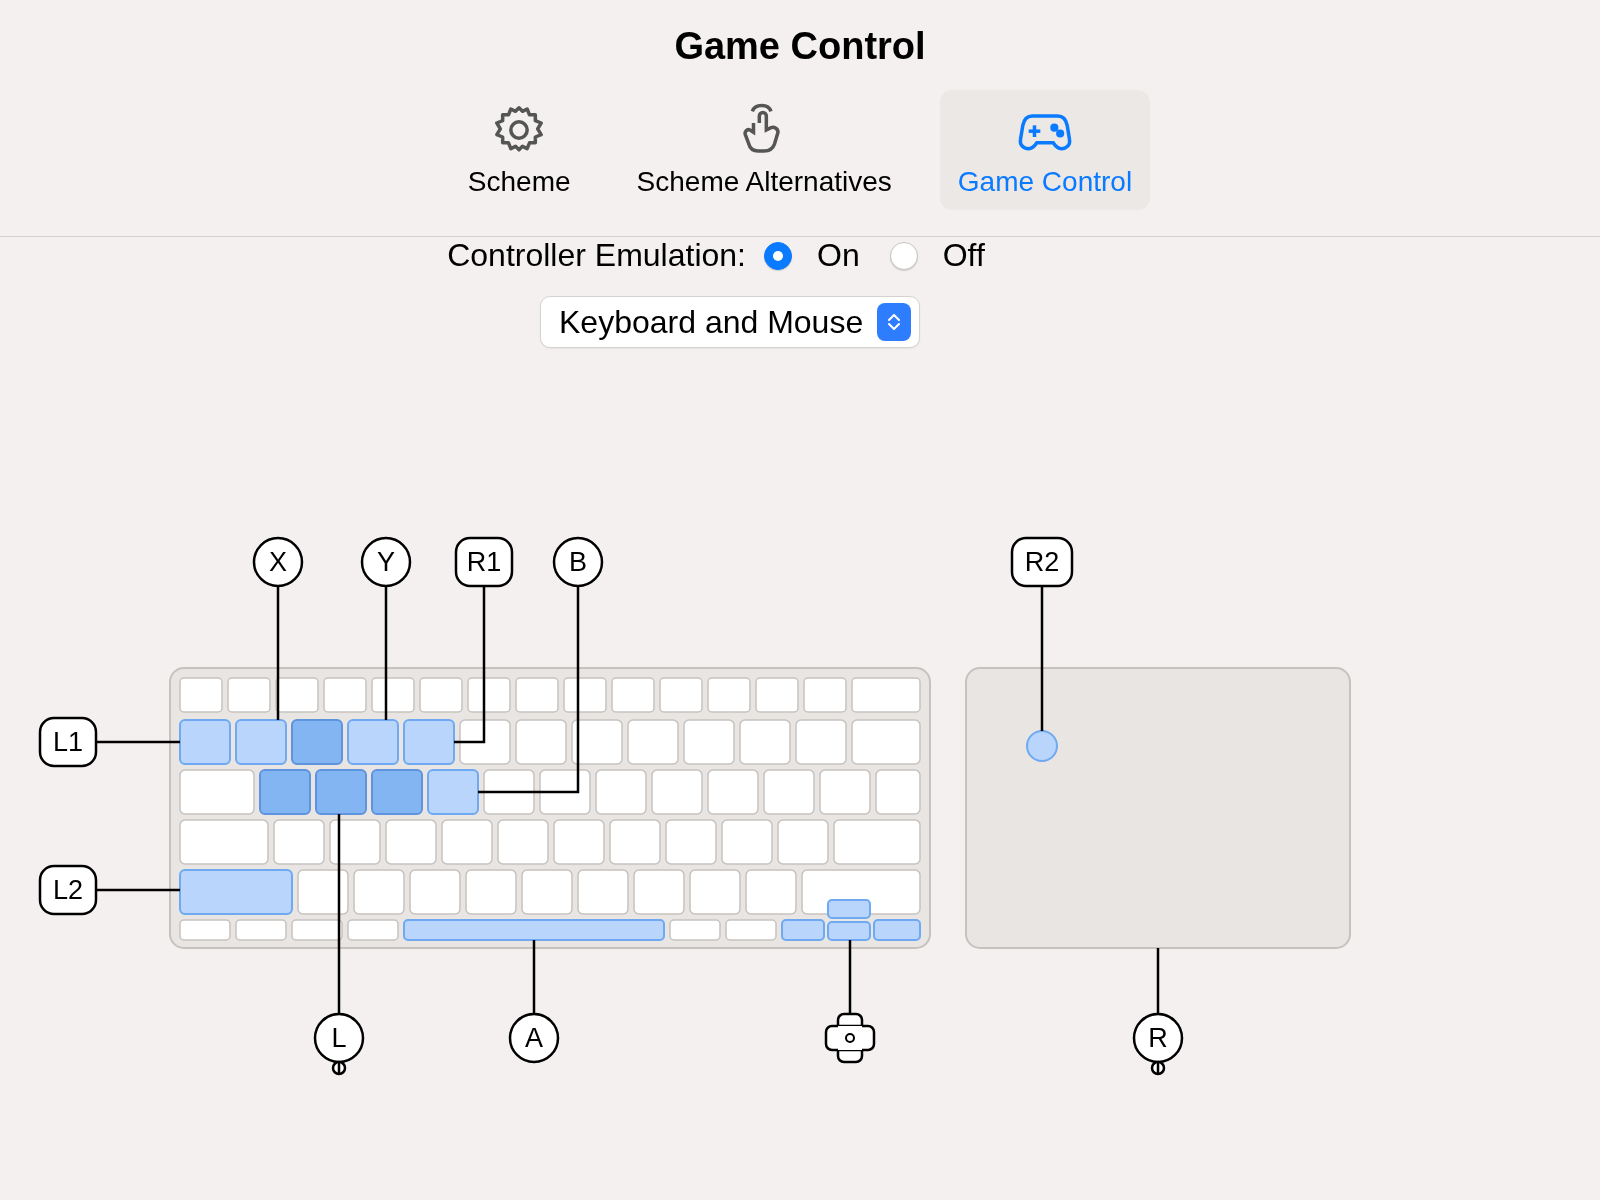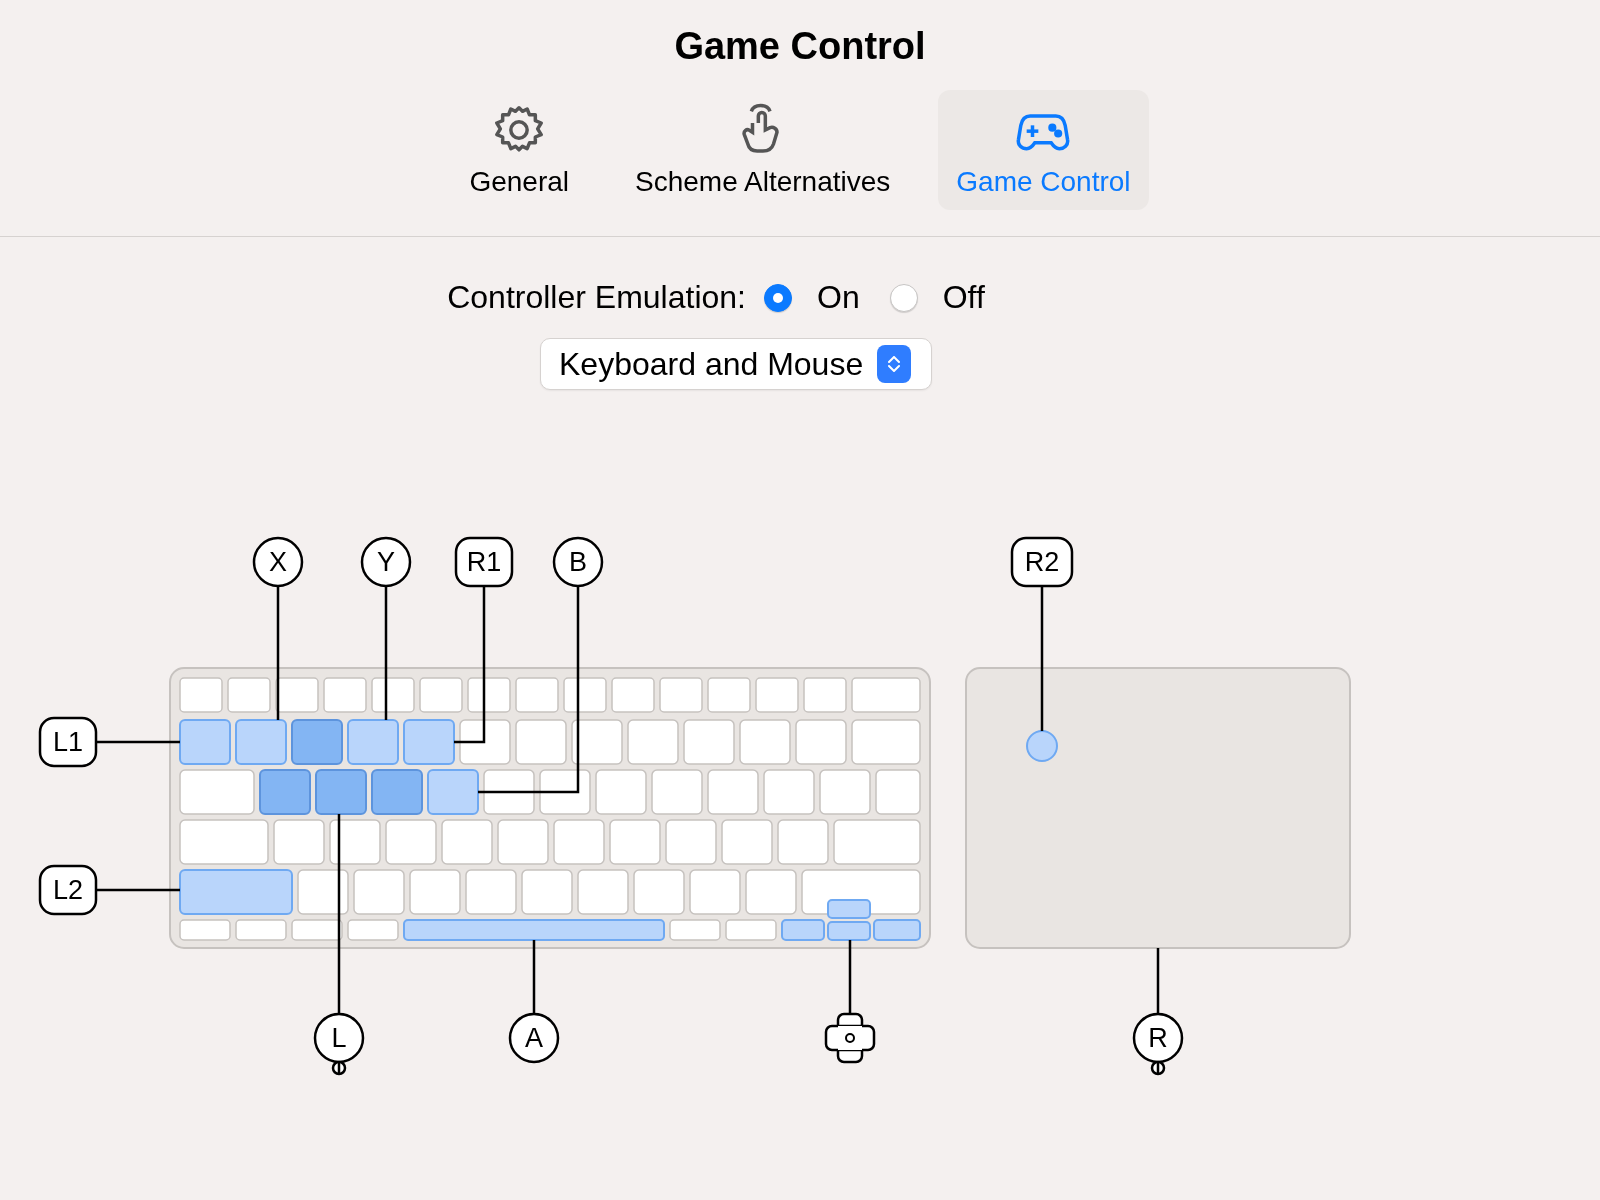--- a/index.html
+++ b/index.html
@@ -40,21 +40,20 @@
     color: #0a7aff;
   }
   .tab svg { width: 56px; height: 56px; }
   .tab.active svg { stroke: #0a7aff; }
   .divider {
     border: none;
     border-top: 1px solid #d6d2d0;
     margin: 0;
   }
   .form {
-    margin-top: 42px;
   }
   .form-row {
     display: flex;
     justify-content: center;
     align-items: center;
     gap: 18px;
     margin-bottom: 22px;
     font-size: 32px;
   }
   .form-label { width: 430px; text-align: right; }
@@ -89,21 +88,21 @@
   .select-wrap {
     width: 520px;
     display: flex;
   }
   .select {
     display: inline-flex;
     align-items: center;
     background: #fff;
     border: 1px solid #d6d2d0;
     border-radius: 10px;
-    padding: 6px 20px 6px 18px;
+    padding: 6px 8px 6px 18px;
     gap: 14px;
     box-shadow: 0 1px 2px rgba(0,0,0,0.06);
     cursor: pointer;
     font-size: 32px;
   }
   .select .stepper {
     width: 34px; height: 38px;
     background: #2f7dff;
     border-radius: 8px;
     display: flex;
@@ -124,21 +123,21 @@
 <body>
 
 <div class="title">Game Control</div>
 
 <div class="tabs">
   <div class="tab">
     <svg viewBox="0 0 48 48" fill="none" stroke="#555" stroke-width="3">
       <circle cx="24" cy="24" r="7"></circle>
       <path d="M24 5 27 8 31 6 33 11 38 11 38 16 43 18 40 23 43 28 38 30 38 35 33 35 31 40 27 38 24 41 21 38 17 40 15 35 10 35 10 30 5 28 8 23 5 18 10 16 10 11 15 11 17 6 21 8Z" stroke-linejoin="round"></path>
     </svg>
-    <span>General</span>
+    <span>Scheme</span>
   </div>
 
   <div class="tab">
     <svg viewBox="0 0 48 48" fill="none" stroke="#555" stroke-width="3">
       <path d="M20 18v-6a3 3 0 0 1 6 0v12l4-2c3-1 6 1 6 4l-3 10c-1 3-4 6-9 6h-5c-4 0-7-2-8-6l-3-8c-1-3 2-5 4-4l3 2V18"></path>
       <path d="M14 8c1-3 4-5 8-5s7 2 8 5"></path>
     </svg>
     <span>Scheme Alternatives</span>
   </div>
 

